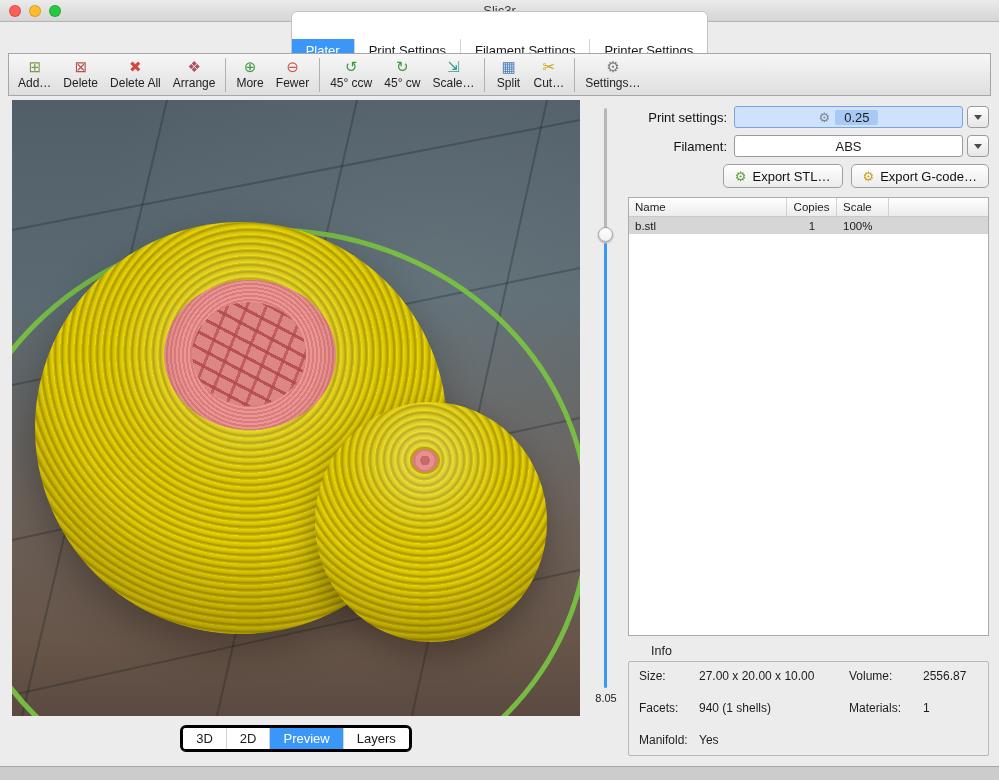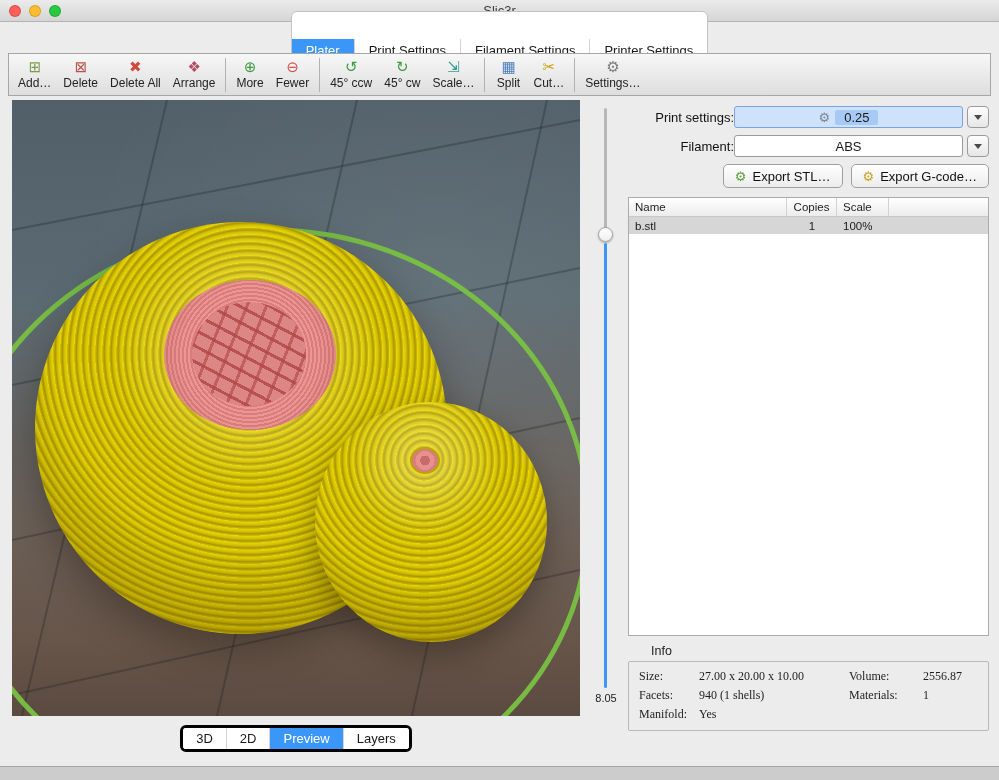--- a/index.html
+++ b/index.html
@@ -77,21 +77,21 @@
   
   .view-modes { position:absolute; left:12px; top:725px; width:568px; display:flex; justify-content:center; }
   .vm-group { display:flex; border:3px solid #000000; border-radius:6px; overflow:hidden; background:#fff; }
   .vm-btn { padding:3px 13px; font-size:13px; background:#fff; border-right:1px solid #d4d4d4; cursor:default; }
   .vm-btn:last-child { border-right:none; }
   .vm-btn.selected { background:#3b97f7; color:#fff; }
 
   
   .right-panel { position:absolute; left:628px; top:100px; width:361px; padding-top:6px; }
   .combo-row { display:flex; align-items:center; height:22px; margin-bottom:7px; }
-  .combo-label { width:106px; text-align:right; font-size:13px; color:#111; }
+  .combo-label { width:106px; text-align:right; padding-right:7px; font-size:13px; color:#111; }
   .combo-field { flex:1; height:22px; border:1px solid #9b9b9b; border-radius:3px; background:#fff;
     display:flex; align-items:center; justify-content:center; gap:5px; font-size:13px; overflow:hidden; }
   .combo-field.highlighted { background:#cfe2fb; border-color:#7aa3e4; }
   .combo-value.sel { background:#a9c9f5; padding:0 9px; border-radius:2px; }
   .gear-mini { font-size:13px; color:#7b8794; line-height:1; }
   .combo-arrow { width:22px; height:22px; margin-left:4px; border:1px solid #9b9b9b; border-radius:4px;
     background:linear-gradient(#fdfdfd,#e6e6e6); display:flex; align-items:center; justify-content:center; }
   .chev { width:0; height:0; border-left:4px solid transparent; border-right:4px solid transparent; border-top:5px solid #4a4a4a; }
   .printer-icon { position:relative; width:15px; height:10px; background:#8f9398; border-radius:2px; display:inline-block; }
   .printer-paper { position:absolute; left:3px; top:-2px; width:9px; height:4px; background:#e8e8e8; border:1px solid #6f6f6f; }
@@ -113,21 +113,21 @@
   .ft-name { width:158px; padding-left:6px; }
   .ft-copies { width:50px; justify-content:center; text-align:center; }
   .ft-scale { width:52px; padding-left:6px; }
   .ft-fill { flex:1; border-right:none !important; }
   .ft-row .ft-copies { display:block; }
   .ft-body { flex:1; }
 
   
   .info-legend { margin:8px 0 3px 23px; font-size:12.5px; color:#222; }
   .info-box { border:1px solid #b9b9b9; border-radius:2px; padding:7px 10px 8px; background:#ececec; }
-  .info-grid { display:grid; grid-template-columns:60px 150px 74px 1fr; row-gap:4px; font-size:12px; color:#1d1d1d;font-family:Liberation Serif, serif; }
+  .info-grid { display:grid; grid-template-columns:60px 150px 74px 1fr; row-gap:18px; font-size:12px; color:#1d1d1d; }
 
   .window-bottom { position:absolute; left:0; bottom:0; width:100%; height:14px;
     background:#cccccc; border-top:1px solid #a5a5a5; }
 </style>
 </head>
 <body>
 
 <div class="app">
 
   <div class="titlebar">

